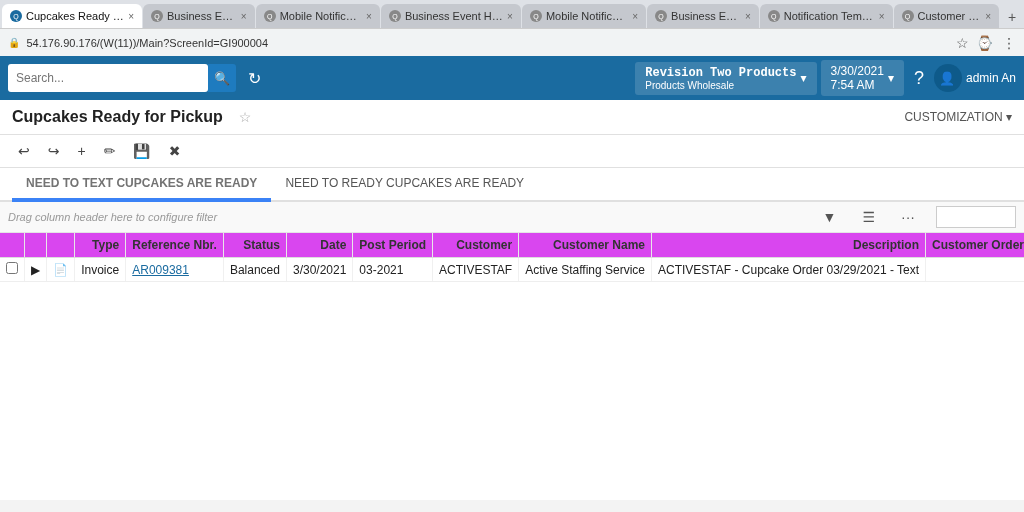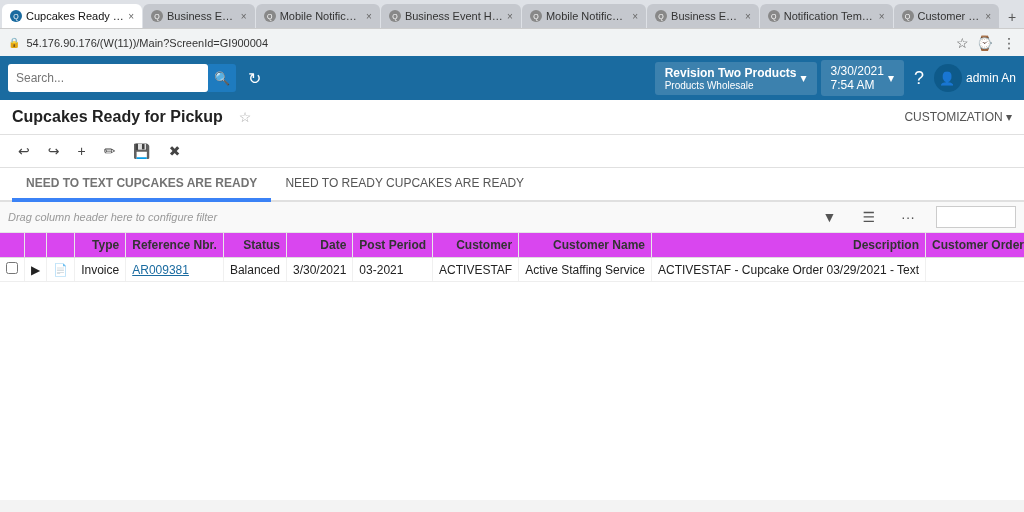--- a/index.html
+++ b/index.html
@@ -127,21 +127,21 @@
       display: flex;
       align-items: center;
       gap: 4px;
       color: white;
       font-size: 12px;
       background: rgba(255,255,255,0.15);
       padding: 4px 10px;
       border-radius: 3px;
       cursor: pointer;
     }
-    .header-company-name { font-weight: bold; font-size: 12px; }
+    .header-company-name { font-weight: bold; font-size: 12px; font-family: Liberation Mono, monospace; }
     .header-company-sub { font-size: 10px; }
     .header-datetime {
       display: flex;
       align-items: center;
       gap: 4px;
       color: white;
       font-size: 12px;
       background: rgba(255,255,255,0.15);
       padding: 4px 10px;
       border-radius: 3px;

